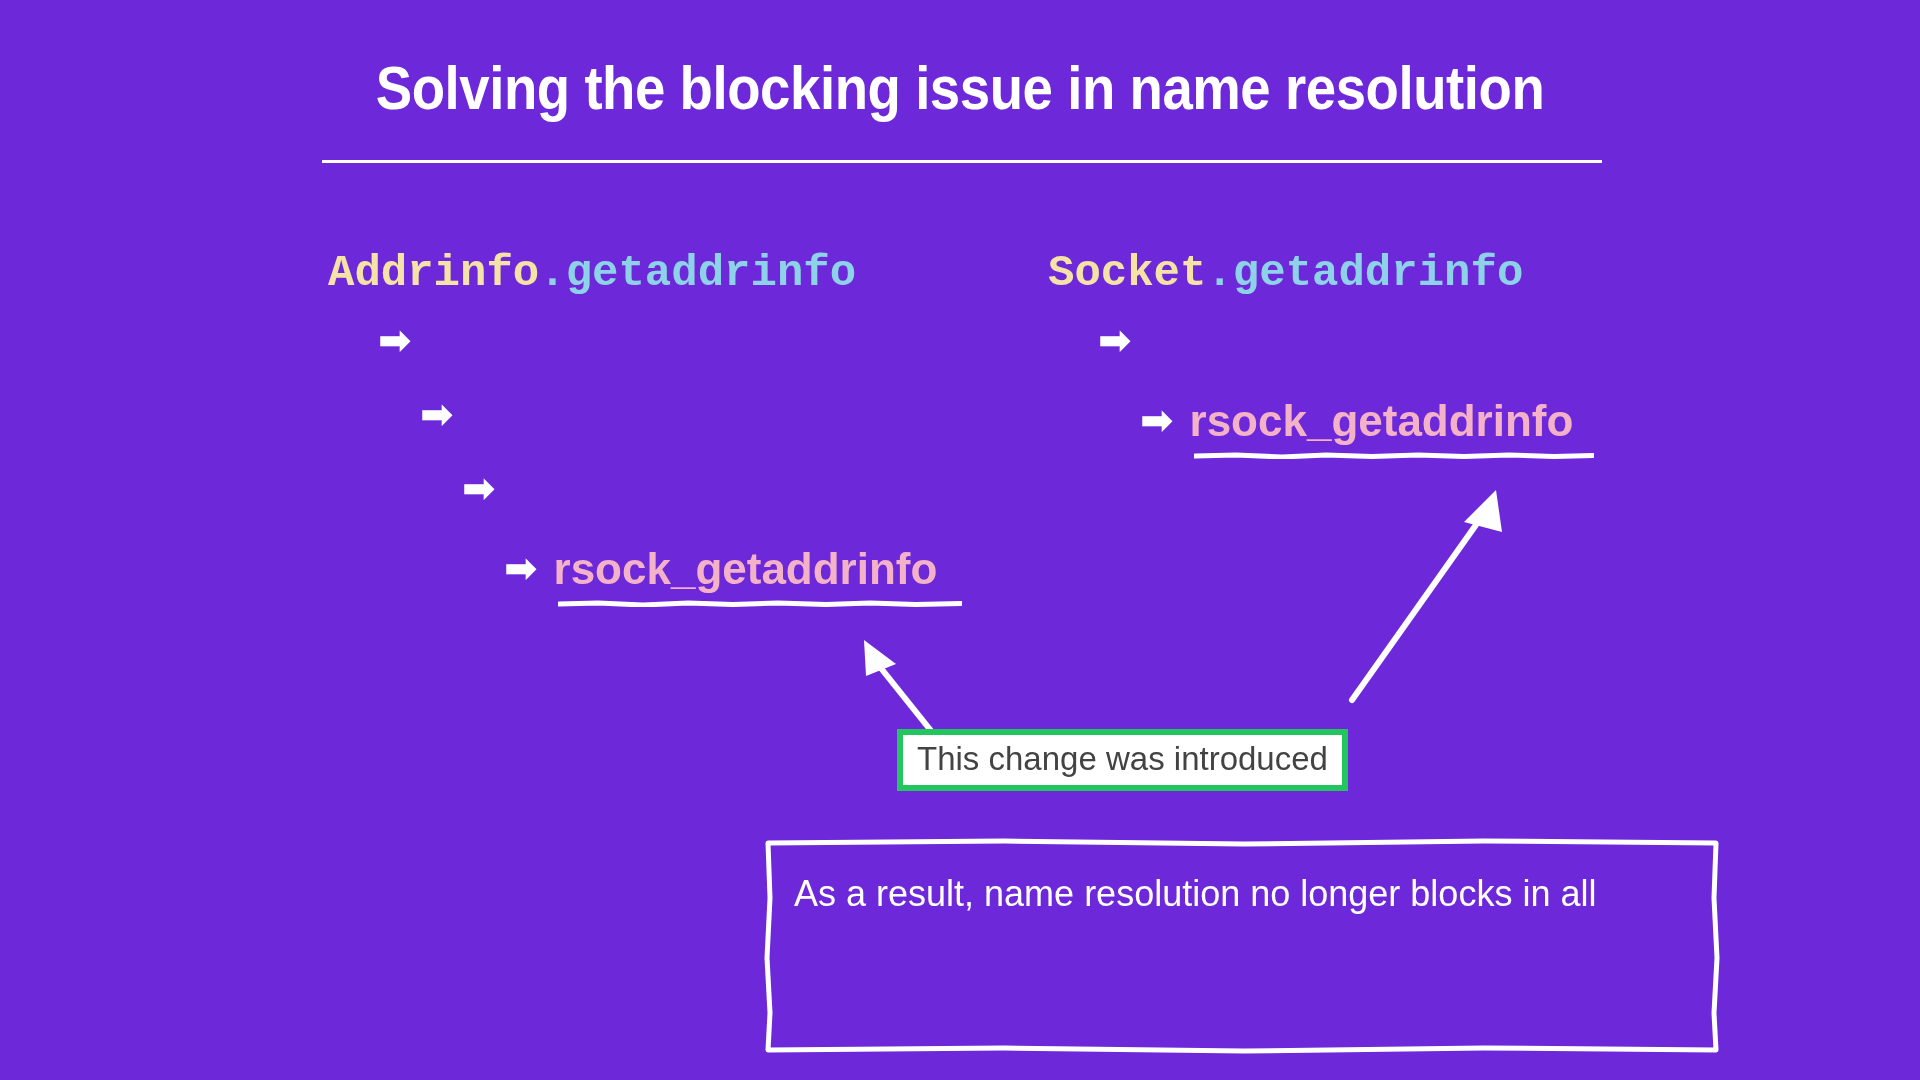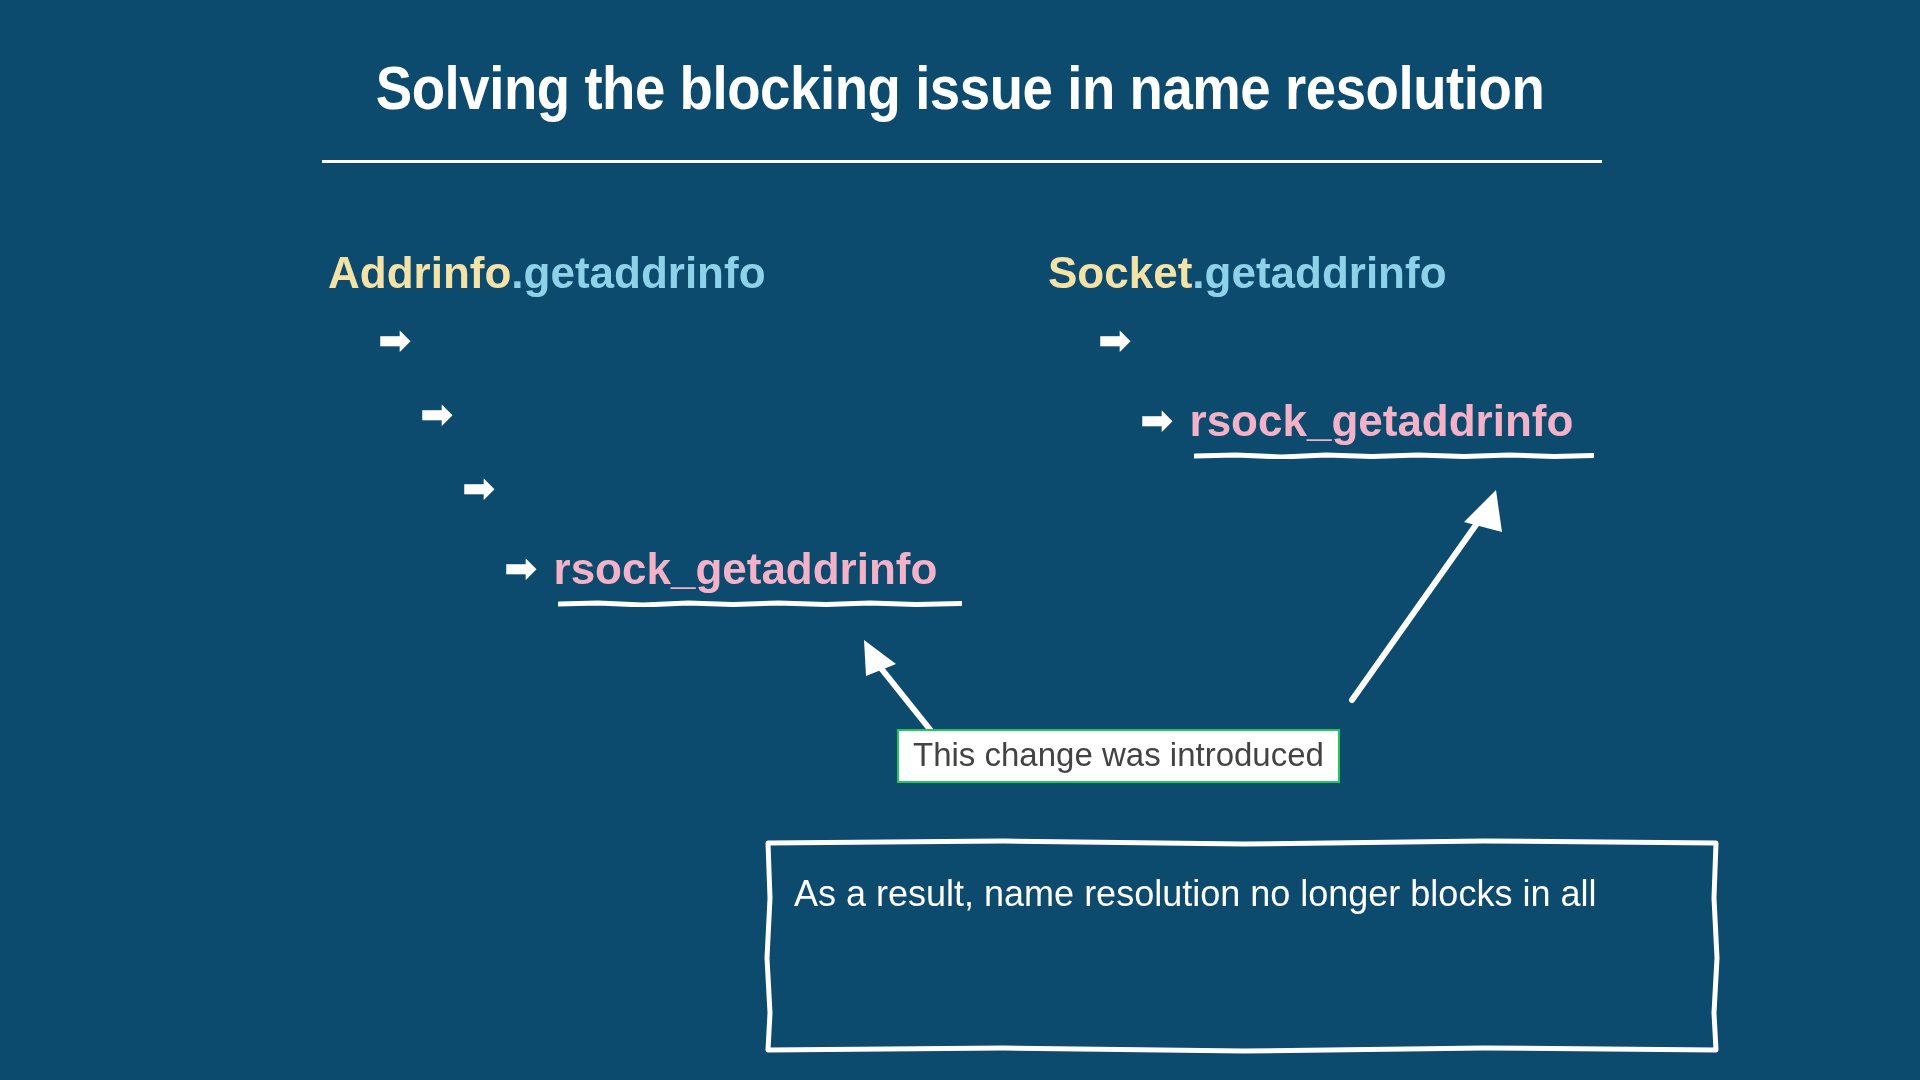--- a/index.html
+++ b/index.html
@@ -5,21 +5,21 @@
 <style>
   html, body {
     margin: 0;
     padding: 0;
     background: #434343;
   }
   #slide {
     position: relative;
     width: 1920px;
     height: 1080px;
-    background: #0c4a6e;
+    background: #6d28d9;
     overflow: hidden;
     font-family: "Liberation Sans", "DejaVu Sans", sans-serif;
     -webkit-font-smoothing: antialiased;
   }
 
   
   #title {
     position: absolute;
     left: 0;
     top: 52px;
@@ -54,21 +54,21 @@
   .tree-row {
     display: flex;
     align-items: baseline;
     height: 74px;
     font-size: 44px;
     font-weight: bold;
     white-space: nowrap;
   }
   .tree-row.head { font-weight: bold; }
 
-  .indent-0 { padding-left: 0px; }
+  .indent-0 { padding-left: 0px; font-family: Liberation Mono, monospace; }
   .indent-1 { padding-left: 50px; }
   .indent-2 { padding-left: 92px; }
   .indent-3 { padding-left: 134px; }
   .indent-4 { padding-left: 176px; }
 
   .arrow {
     color: #ffffff;
     font-size: 40px;
     line-height: 1;
     margin-right: 16px;
@@ -105,21 +105,21 @@
     position: absolute;
     left: 897px;
     top: 729px;
     background: #ffffff;
     color: #434343;
     font-size: 33px;
     font-weight: normal;
     padding: 6px 14px 8px 14px;
     white-space: nowrap;
     line-height: 1.08;
-    border: 2px solid #22c55e;
+    border: 6px solid #22c55e;
   }
 
   
   #result-box {
     position: absolute;
     left: 764px;
     top: 838px;
     width: 956px;
     height: 216px;
   }

